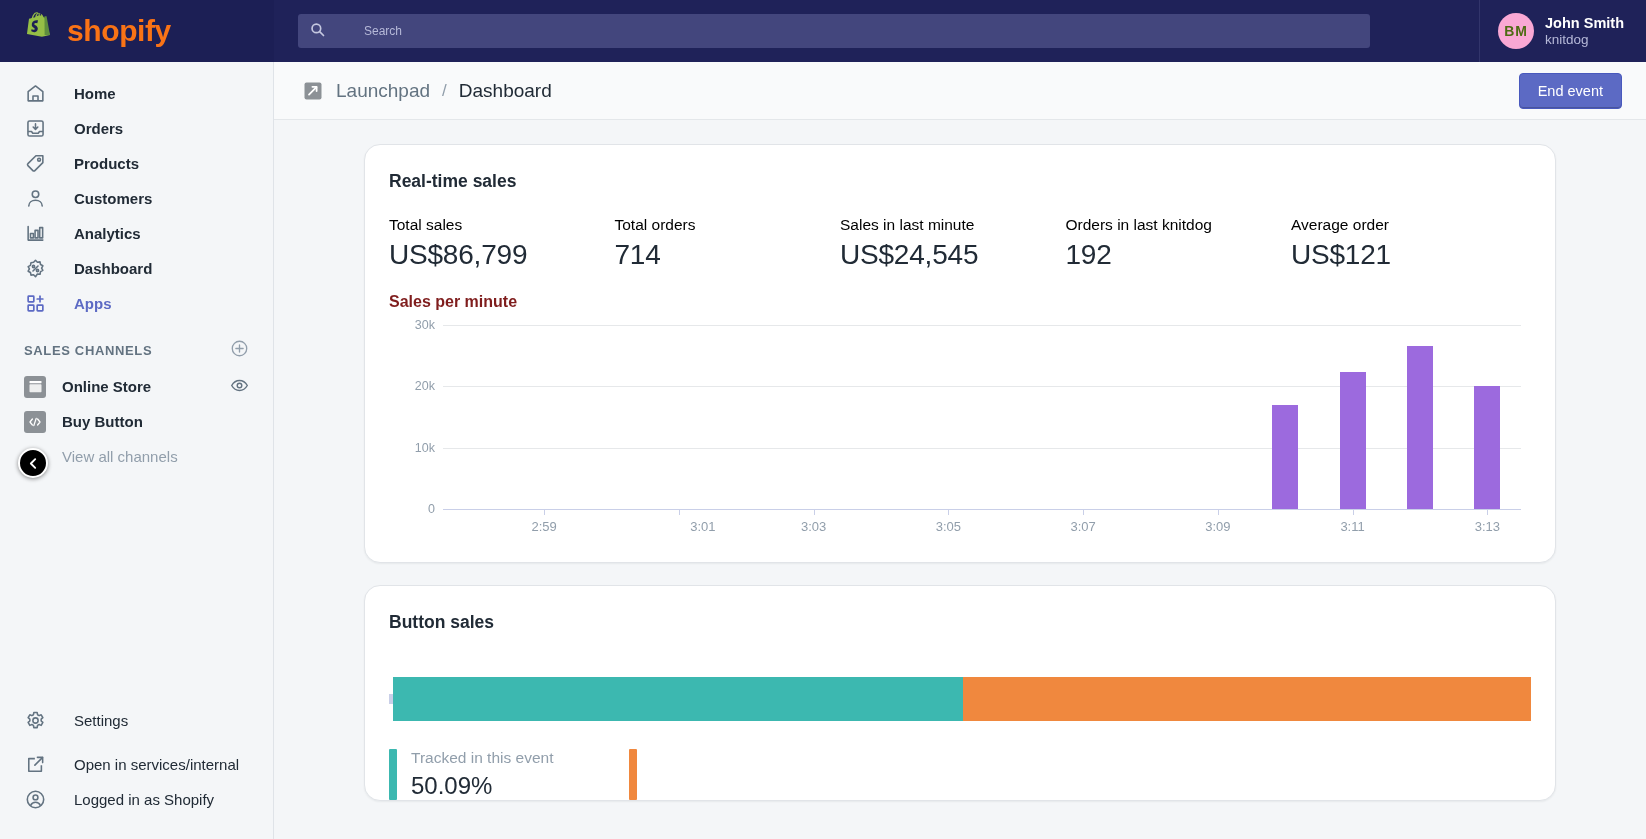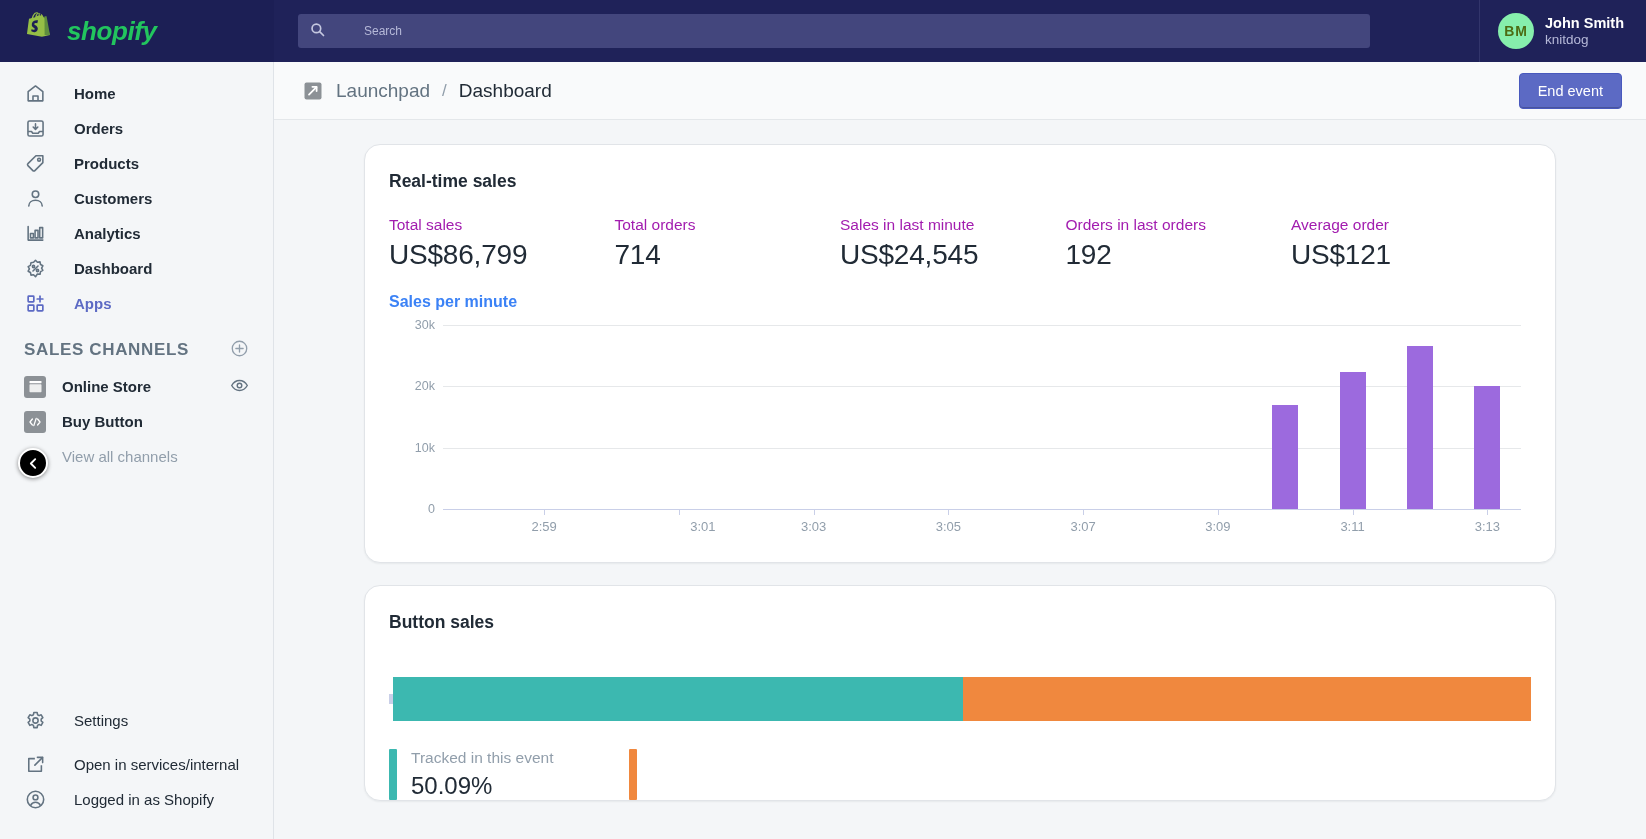--- a/index.html
+++ b/index.html
@@ -15,34 +15,34 @@
   .topbar {
     height: 62px; background: #1f2259; display: flex; align-items: center;
     flex: 0 0 62px; position: relative; z-index: 30;
   }
   .brand {
     width: 274px; height: 62px; background: #1c1f55;
     display: flex; align-items: center; padding-left: 22px; gap: 11px;
   }
   .brand-bag { width: 34px; height: 38px; position: relative; }
   .brand-word {
-    color: #22c55e; font-size: 26px; font-style: italic; font-weight: 700;
+    color: #f97316; font-size: 30px; font-weight: 700;
     letter-spacing: -0.4px; line-height: 1;
   }
   .search-wrap { flex: 1; padding: 0 24px; }
   .search-box {
     height: 34px; background: #43467d; border-radius: 3px;
     display: flex; align-items: center; gap: 11px; padding: 0 12px;
     max-width: 1072px; cursor: text;
   }
   .search-ph { color: #b6b9d8; font-size: 12px; margin-left: 28px; }
   .topbar-div { width: 1px; height: 62px; background: #32356b; }
   .user-area { display: flex; align-items: center; gap: 11px; padding: 0 22px 0 18px; cursor: pointer; }
   .avatar {
-    width: 36px; height: 36px; border-radius: 50%; background: #86efac;
+    width: 36px; height: 36px; border-radius: 50%; background: #f9a8d4;
     color: #4c6b12; font-size: 14px; font-weight: 600; letter-spacing: 1px;
     display: flex; align-items: center; justify-content: center;
   }
   .user-name { color: #fff; font-size: 14.5px; font-weight: 700; line-height: 1.25; }
   .user-shop { color: #b6b9d8; font-size: 13.5px; line-height: 1.25; }
 
   
   .body-row { display: flex; flex: 1; min-height: 0; }
 
   
@@ -57,21 +57,21 @@
     color: #212b36; font-size: 15px; font-weight: 600; cursor: pointer;
   }
   .nav-item .ico { width: 22px; height: 22px; flex: 0 0 22px; display:flex; align-items:center; justify-content:center; }
   .nav-item.active { color: #5c6ac4; }
   .nav-gap { height: 9px; }
   .section-head {
     display: flex; align-items: center; justify-content: space-between;
     padding: 0 24px 0 24px; margin-top: 16px; margin-bottom: 6px; height: 26px;
   }
   .section-title {
-    color: #637381; font-size: 17px; font-weight: 700; letter-spacing: 0.65px;
+    color: #637381; font-size: 13px; font-weight: 700; letter-spacing: 0.65px;
   }
   .chan-item {
     display: flex; align-items: center; gap: 16px; height: 35px;
     padding: 0 14px; margin: 0 10px; border-radius: 3px;
     color: #212b36; font-size: 15px; font-weight: 600; cursor: pointer;
   }
   .chan-ico {
     width: 22px; height: 22px; flex: 0 0 22px; border-radius: 3px;
     display: flex; align-items: center; justify-content: center;
   }
@@ -109,24 +109,24 @@
   .card {
     background: #fff; border: 1px solid #e1e4e8; border-radius: 16px;
     box-shadow: 0 1px 2px rgba(22,29,37,.06);
     margin: 0 auto 22px auto; width: 1200px; max-width: calc(100% - 180px);
   }
   .card-title { font-size: 17.5px; font-weight: 700; color: #212b36; }
   .rt-card { padding: 26px 24px 22px 24px; }
   .metrics { display: flex; margin-top: 24px; }
   .metric { flex: 1 1 0; }
   .metric:last-child { flex: 0 0 240px; }
-  .metric-label { color: #a21caf; font-size: 15.5px; font-weight: 400; }
+  .metric-label { color: #000000; font-size: 15.5px; font-weight: 400; }
   .metric-value { color: #212b36; font-size: 28px; font-weight: 400; margin-top: 5px; letter-spacing: -.2px; }
 
-  .spm-title { color: #3b82f6; font-size: 16px; font-weight: 700; margin-top: 22px; }
+  .spm-title { color: #7f1d1d; font-size: 16px; font-weight: 700; margin-top: 22px; }
 
   
   .chart { position: relative; height: 215px; margin-top: 14px; margin-left: 6px; }
   .ytick {
     position: absolute; left: 0; width: 40px; text-align: right;
     color: #919eab; font-size: 12.5px; transform: translateY(-50%);
   }
   .gridline { position: absolute; left: 48px; right: 10px; height: 1px; background: #e6e8ea; }
   .axisline { position: absolute; left: 48px; right: 10px; height: 1px; background: #c9cfe8; }
   .plot { position: absolute; left: 48px; right: 10px; top: 0; bottom: 31px; }
@@ -390,21 +390,21 @@
             </div>
             <div class="metric">
               <div class="metric-label">Total orders</div>
               <div class="metric-value">714</div>
             </div>
             <div class="metric">
               <div class="metric-label">Sales in last minute</div>
               <div class="metric-value">US$24,545</div>
             </div>
             <div class="metric">
-              <div class="metric-label">Orders in last orders</div>
+              <div class="metric-label">Orders in last knitdog</div>
               <div class="metric-value">192</div>
             </div>
             <div class="metric">
               <div class="metric-label">Average order</div>
               <div class="metric-value">US$121</div>
             </div>
           </div>
 
           <div class="spm-title">Sales per minute</div>
 

